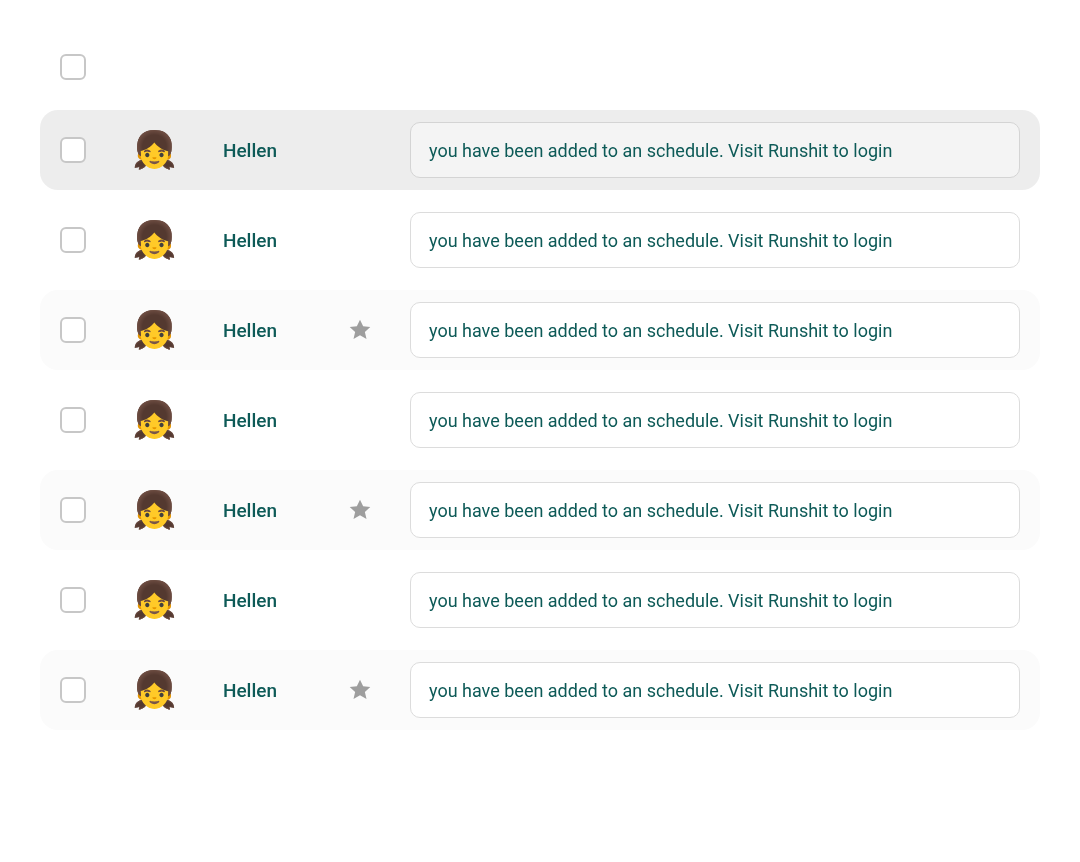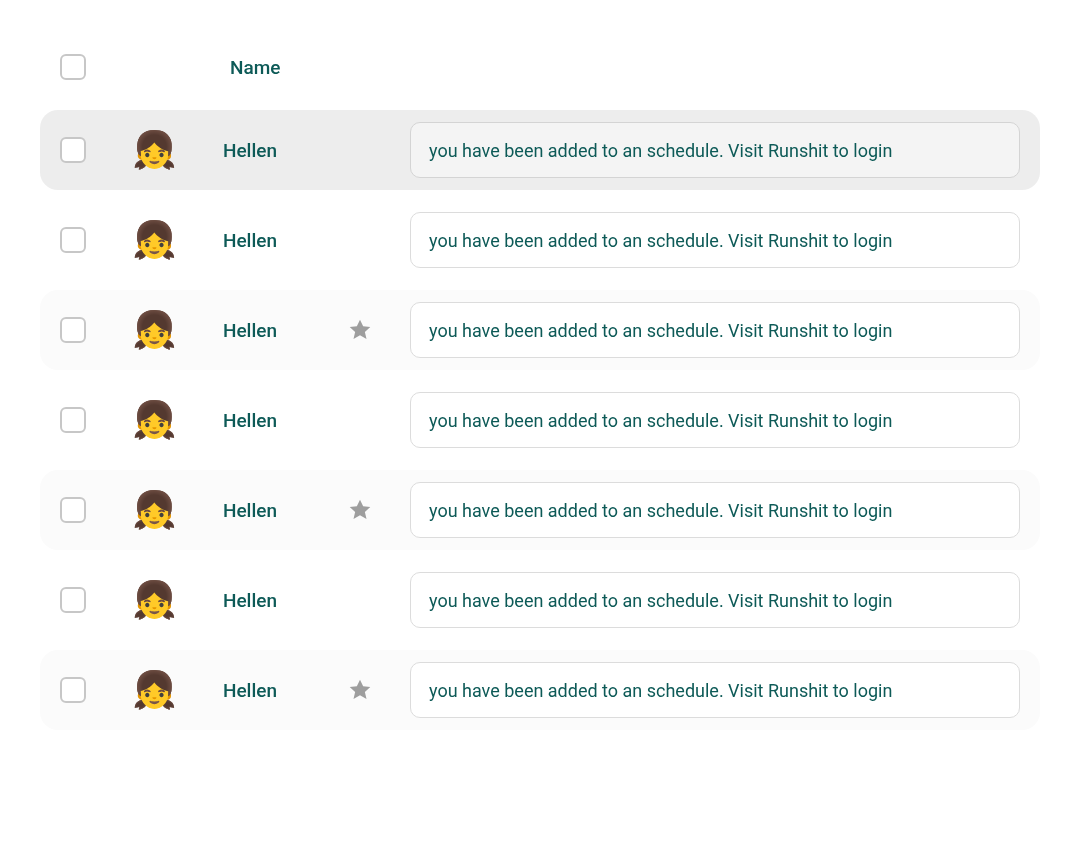--- a/index.html
+++ b/index.html
@@ -92,21 +92,20 @@
     border-color: #d4d4d4;
   }
 </style>
 </head>
 <body>
 
 <div class="header-row">
   <div class="header-checkbox-wrap">
     <div class="checkbox"></div>
   </div>
-  <div class="header-name">Name</div>
 </div>
 
 <div id="rows">
     <div class="row selected">
       <div class="col-check">
         <div class="checkbox"></div>
       </div>
       <div class="col-avatar">👧</div>
       <div class="col-name">Hellen</div>
       <div class="col-star"></div>

